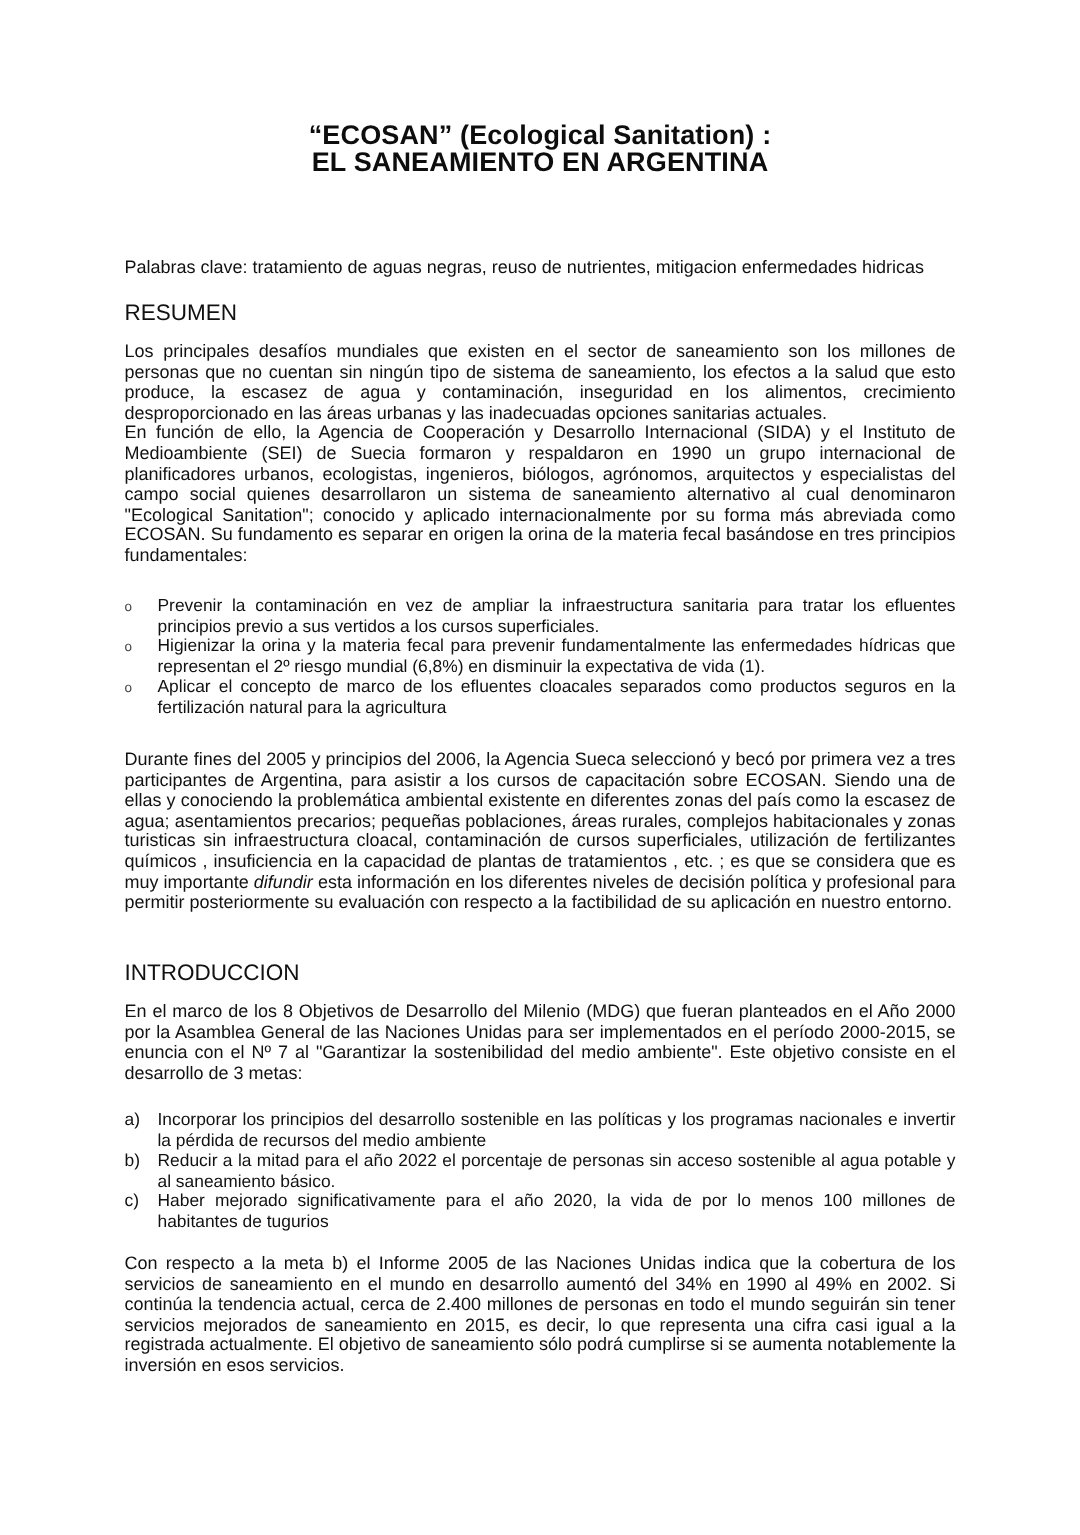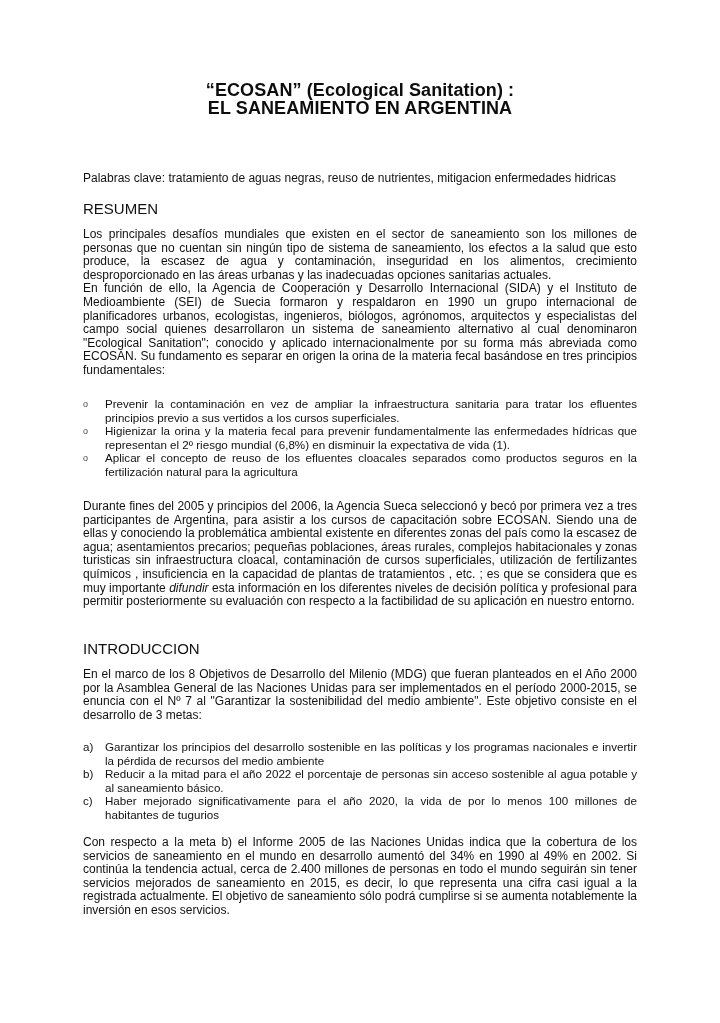--- a/index.html
+++ b/index.html
@@ -50,36 +50,36 @@
     <li>
       <span class="marker bullet-marker">o</span>
       <span>Prevenir la contaminación en vez de ampliar la infraestructura sanitaria para tratar los efluentes principios previo a sus vertidos a los cursos superficiales.</span>
     </li>
     <li>
       <span class="marker bullet-marker">o</span>
       <span>Higienizar la orina y la materia fecal para prevenir fundamentalmente las enfermedades hídricas que representan el 2º riesgo mundial (6,8%) en disminuir la expectativa de vida (1).</span>
     </li>
     <li>
       <span class="marker bullet-marker">o</span>
-      <span> Aplicar el concepto de reuso de los efluentes cloacales separados como productos seguros en la fertilización natural para la agricultura</span>
+      <span> Aplicar el concepto de marco de los efluentes cloacales separados como productos seguros en la fertilización natural para la agricultura</span>
     </li>
   </ul>
 
   <div class="text" style="top:500px;">
     <p class="para"><span>Durante fines del 2005 y principios del 2006, la Agencia Sueca seleccionó y becó por primera vez a tres participantes de Argentina, para asistir a los cursos de capacitación sobre ECOSAN. Siendo una de ellas y conociendo la problemática ambiental existente en diferentes zonas del país como la escasez de agua; asentamientos precarios; pequeñas poblaciones, áreas rurales, complejos habitacionales  y zonas turisticas sin infraestructura cloacal, contaminación de cursos superficiales, utilización de fertilizantes químicos , insuficiencia en la capacidad de plantas de tratamientos , etc. ; es que se considera que es muy importante </span><em>difundir</em><span> esta información en los diferentes niveles de decisión política y profesional para permitir posteriormente su evaluación con respecto a la factibilidad de su aplicación en nuestro entorno.</span></p>
   </div>
 
   <div class="heading" style="top:640px;">INTRODUCCION</div>
 
   <div class="text" style="top:668px;">En el marco de los 8 Objetivos de Desarrollo del Milenio (MDG) que fueran planteados en el Año 2000 por la Asamblea General de las Naciones Unidas para ser implementados en el período 2000-2015, se enuncia con el Nº 7 al "Garantizar la sostenibilidad del medio ambiente". Este objetivo consiste en el desarrollo de 3 metas:</div>
 
   <ul class="list" style="top:740px;">
     <li>
       <span class="marker">a)</span>
-      <span>Garantizar los principios del desarrollo sostenible en las políticas y los programas nacionales e invertir la pérdida de recursos del medio ambiente</span>
+      <span>Incorporar los principios del desarrollo sostenible en las políticas y los programas nacionales e invertir la pérdida de recursos del medio ambiente</span>
     </li>
     <li>
       <span class="marker">b)</span>
       <span>Reducir a la mitad para el año 2022 el porcentaje de personas sin acceso sostenible al agua potable y al saneamiento básico.</span>
     </li>
     <li>
       <span class="marker">c)</span>
       <span>Haber mejorado significativamente para el año 2020, la vida de por lo menos 100 millones de habitantes de tugurios</span>
     </li>
   </ul>

